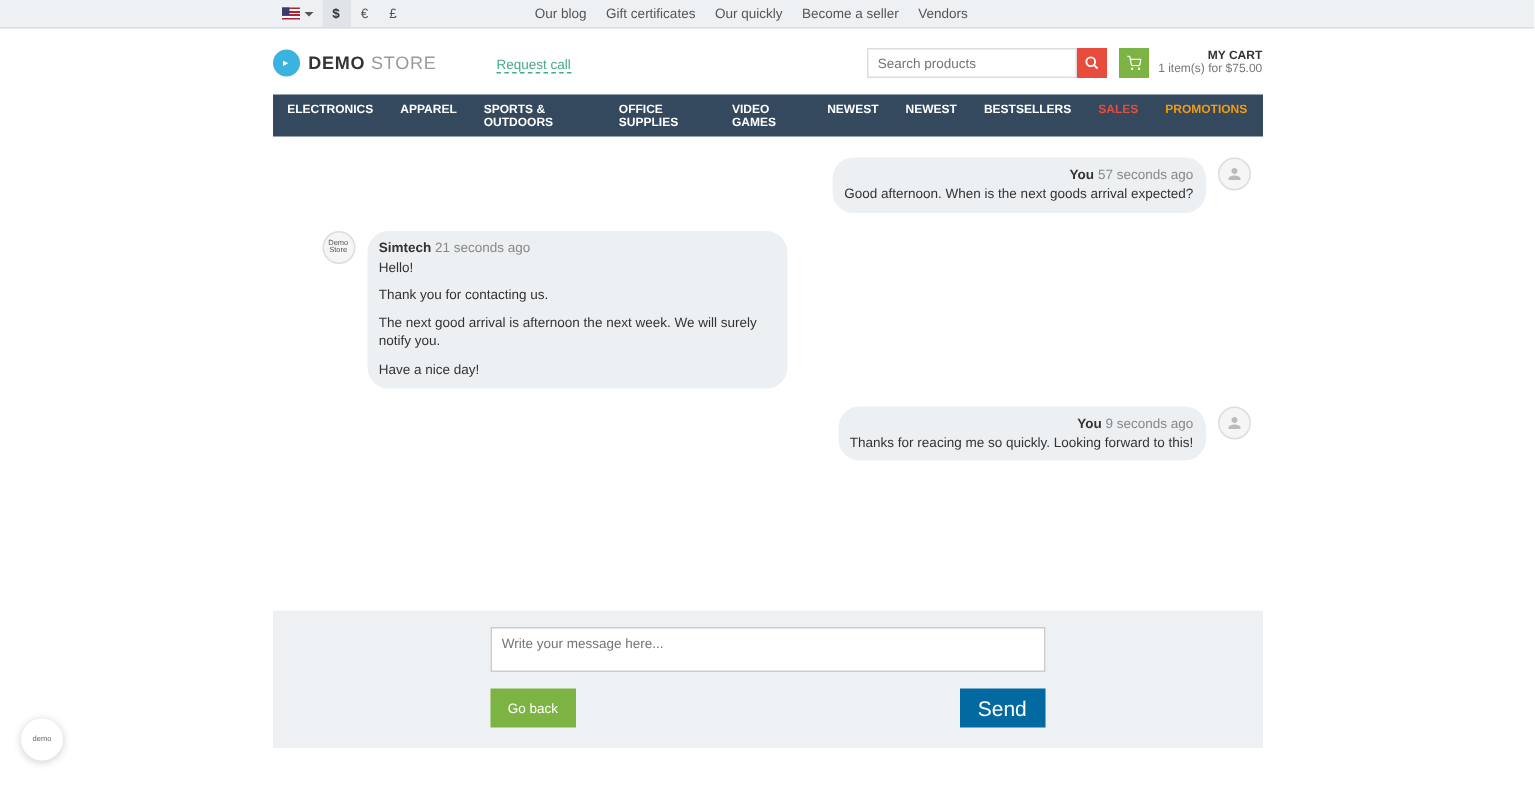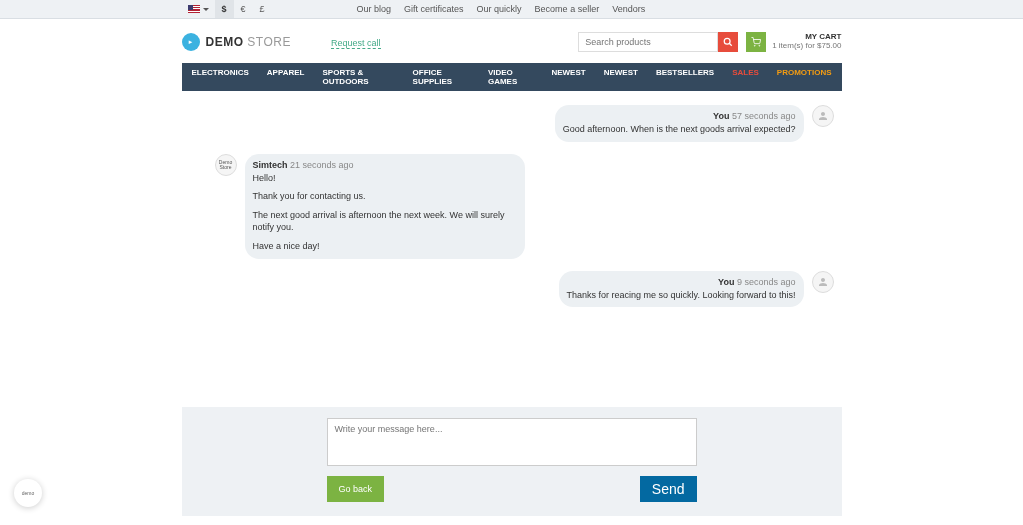--- a/index.html
+++ b/index.html
@@ -54,21 +54,21 @@
 .bubble { background: #ecf0f3; border-radius: 14px; padding: 6px 8px; max-width: 280px; font-size: 9px; color: #333; }
 .bubble-hdr { text-align: right; margin-bottom: 2px; }
 .bubble-hdr.left-hdr { text-align: left; }
 .sender { font-weight: bold; color: #333; }
 .timestamp { color: #888; }
 .bubble-body { line-height: 1.4; }
 .bubble-body p { margin-bottom: 6px; }
 .bubble-body p:last-child { margin-bottom: 0; }
 
 .compose-area { background: #eef1f4; max-width: 660px; margin: 100px auto 0; padding: 11px 145px 14px; }
-.compose-input { width: 100%; height: 48px; border: 1px solid #ccc; padding: 5px 7px; font-size: 9px; color: #888; font-family: inherit; resize: none; outline: none; }
+.compose-input { width: 100%; height: 30px; border: 1px solid #ccc; padding: 5px 7px; font-size: 9px; color: #888; font-family: inherit; resize: none; outline: none; }
 .compose-btns { display: flex; justify-content: space-between; margin-top: 8px; }
 .btn-back { background: #7cb342; color: #fff; border: none; padding: 5px 12px; font-size: 9px; cursor: pointer; }
 .btn-send { background: #0369a1; color: #fff; border: none; padding: 5px 12px; font-size: 14px; cursor: pointer; }
 
 .float-widget { position: fixed; bottom: 18px; left: 14px; width: 28px; height: 28px; border-radius: 50%; background: #fff; box-shadow: 0 1px 6px rgba(0,0,0,0.2); display: flex; align-items: center; justify-content: center; font-size: 5px; color: #666; }
 </style>
 </head>
 <body>
 
 <div class="topbar">

